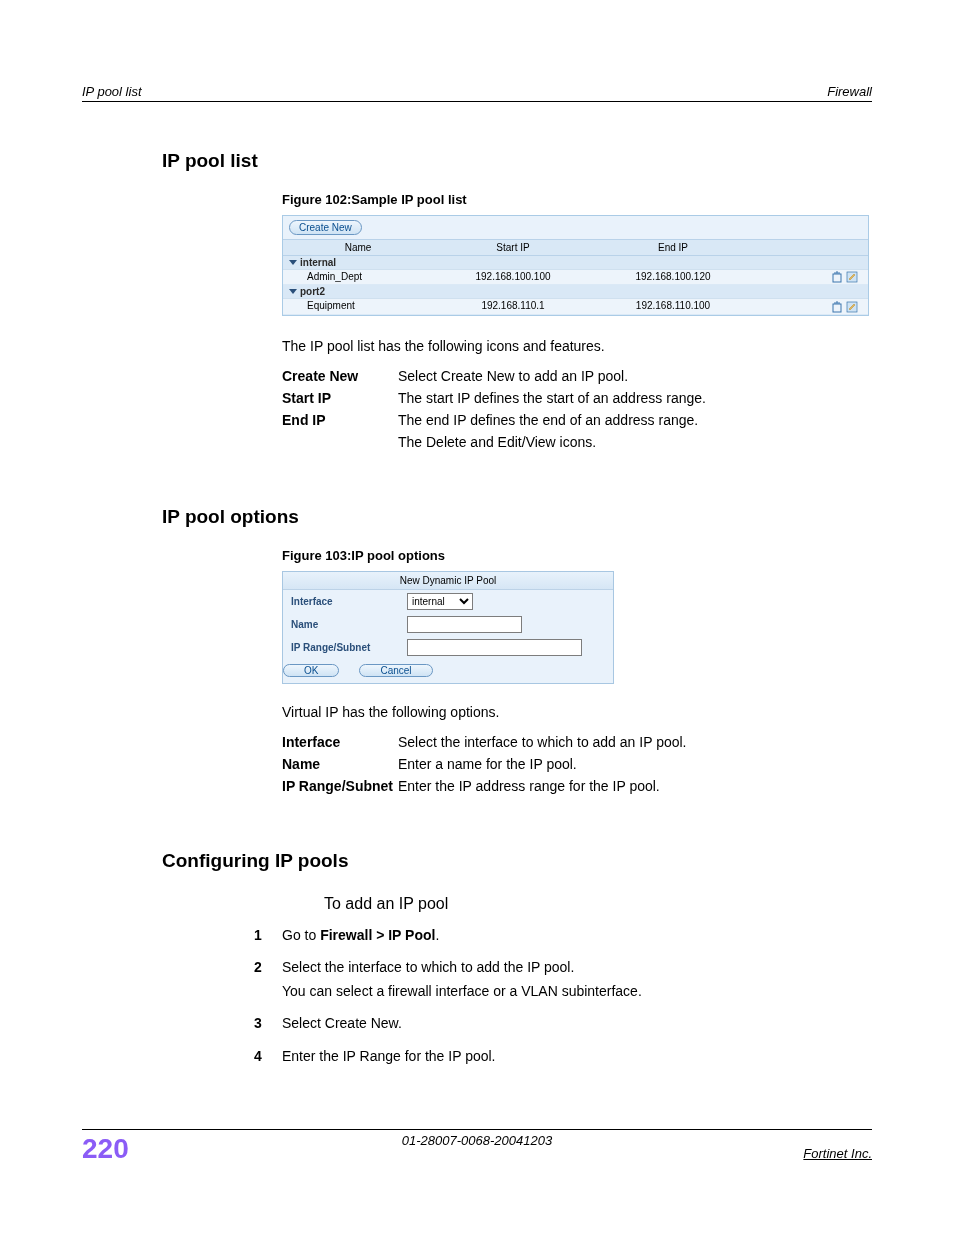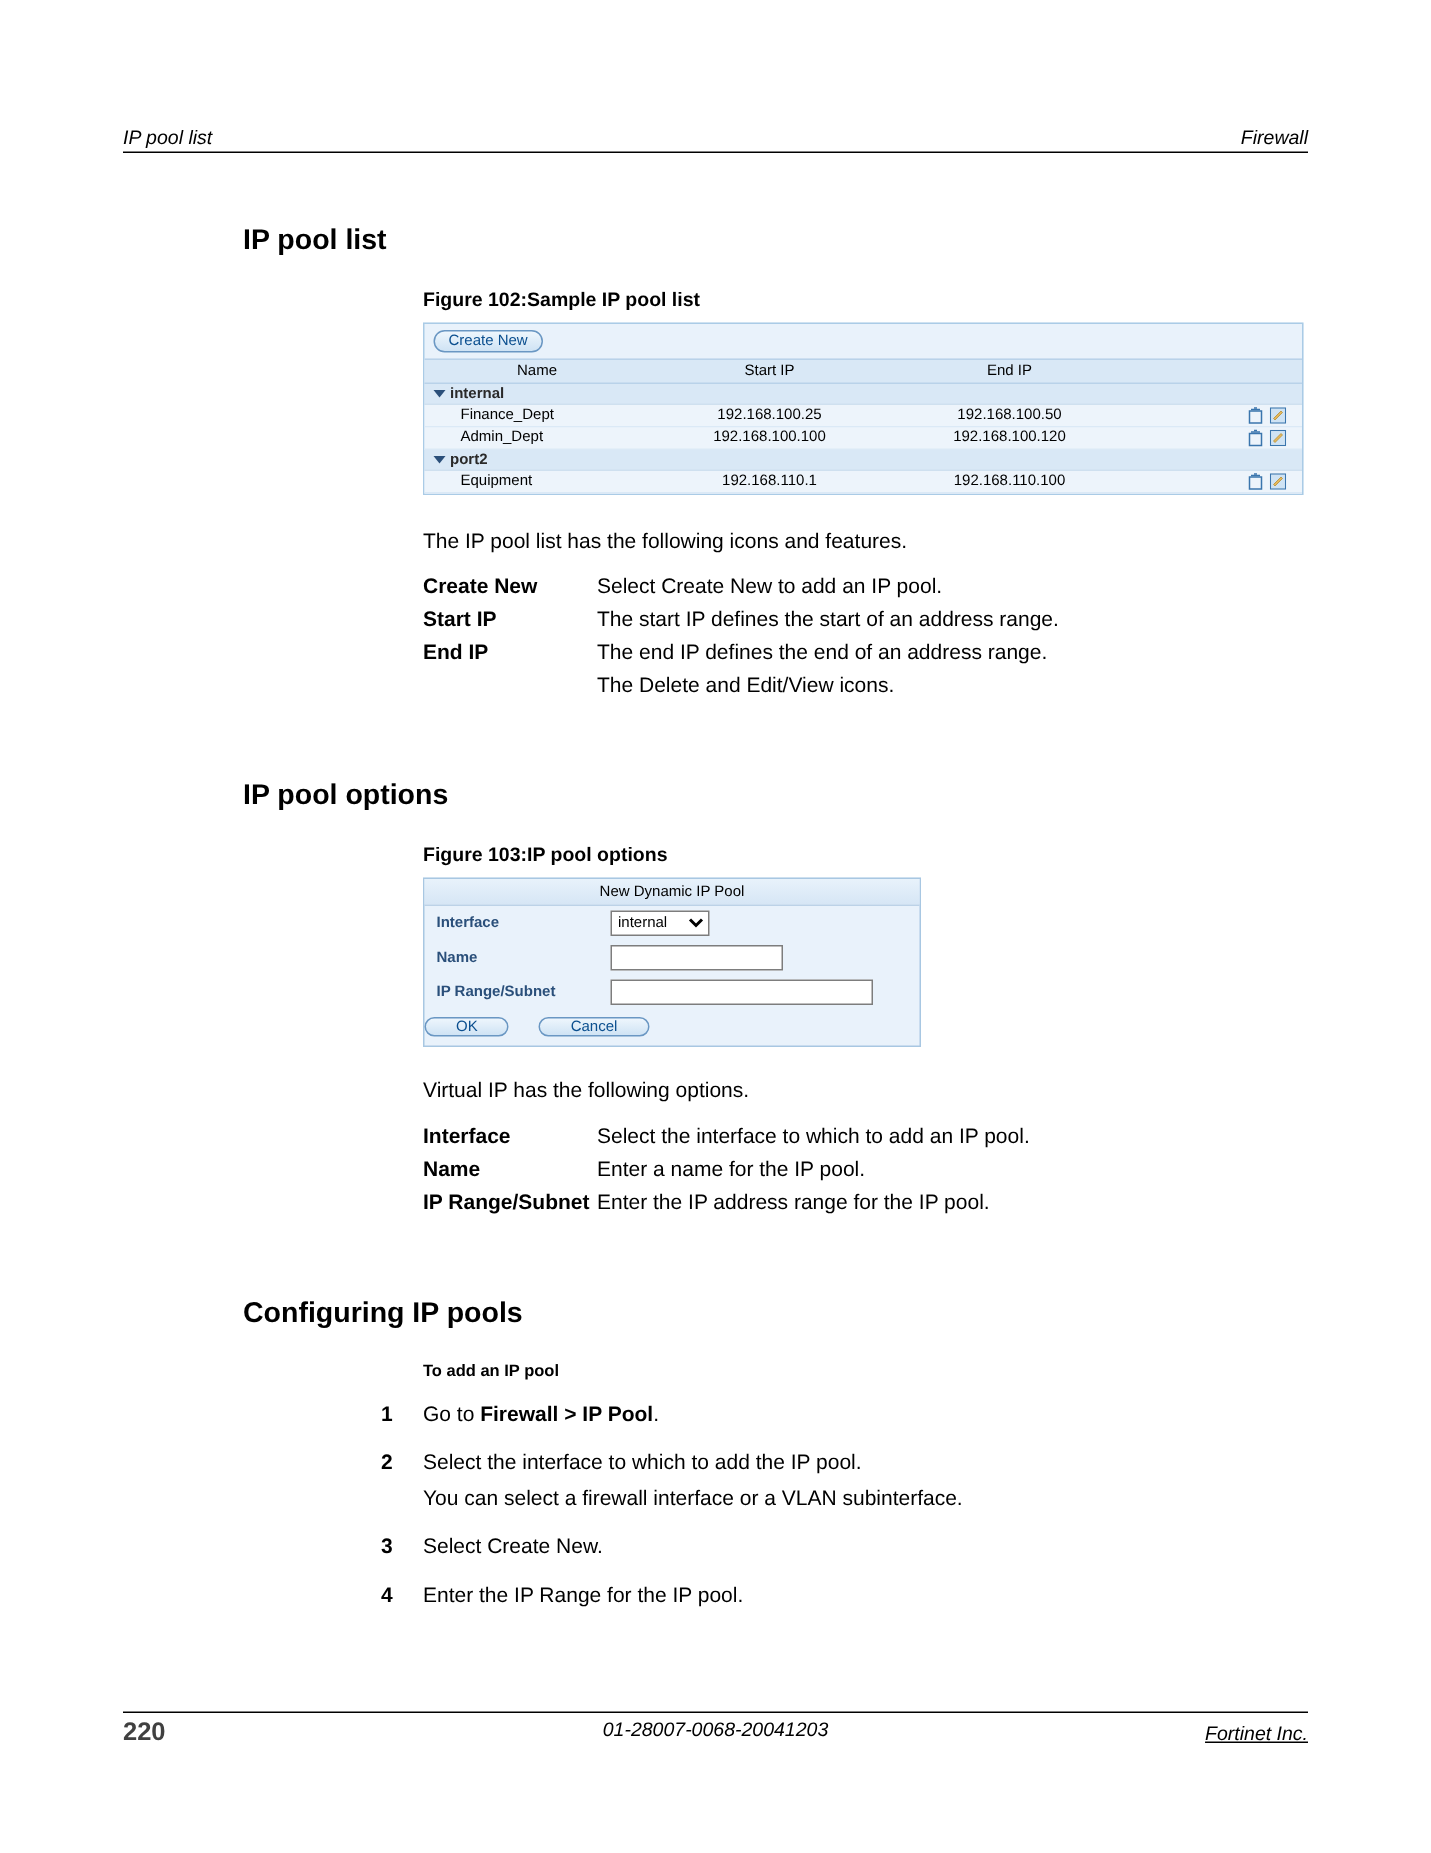--- a/index.html
+++ b/index.html
@@ -152,37 +152,37 @@
   .dialog-body input[type=text] { height: 17px; padding: 0 2px; }
   .dialog-footer {
     display: flex;
     justify-content: flex-start;
     gap: 20px;
     padding: 5px 0 6px 0;
   }
   .pill-btn.sm { padding: 0 20px; }
   
   .steps-wrap { margin-left: 200px; font-size: 14px; line-height: 1.45; }
-  .sub-h { font-weight: bold; font-size: 11px; margin-bottom: 9px; }
+  .sub-h { font-weight: normal; font-size: 16px; margin-bottom: 9px; margin-left: 42px; }
   .step { display: flex; margin-bottom: 8px; }
   .step .num { width: 28px; margin-left: -28px; font-weight: bold; text-align: left; }
   .step .body { flex: 1; }
   .step .body p { margin: 0 0 4px 0; }
   .footer {
     position: absolute;
     left: 82px; right: 82px;
     bottom: 70px;
     border-top: 1px solid #000;
     padding-top: 3px;
     display: flex;
     justify-content: space-between;
     align-items: baseline;
     font-size: 13px;
   }
-  .page-num { color: #404040; font-size: 17px; font-weight: bold; }
+  .page-num { color: #8b5cf6; font-size: 28px; font-weight: bold; }
   .footer-center { font-style: italic; position: absolute; left: 0; right: 0; text-align: center; }
   .footer-right { font-style: italic; text-decoration: underline; }
 </style>
 </head>
 <body>
 
 <div class="page">
   <div class="running-header">
     <span>IP pool list</span>
     <span>Firewall</span>
@@ -198,33 +198,20 @@
     <div class="pool-header-row">
       <div>Name</div>
       <div>Start IP</div>
       <div>End IP</div>
       <div></div>
     </div>
     <div id="pool-rows">
         <div class="group-row">
           <span class="tri-down"></span>
           <span>internal</span>
-        </div>
-        <div class="data-row">
-          <div class="c1">Finance_Dept</div>
-          <div class="c2">192.168.100.25</div>
-          <div class="c3">192.168.100.50</div>
-          <div class="c4"><span class="icon-del"><svg viewBox="0 0 12 12">
-                <rect x="2" y="3" width="8" height="8" fill="none" stroke="#3a75ad" stroke-width="1"></rect>
-                <line x1="3" y1="2" x2="9" y2="2" stroke="#3a75ad" stroke-width="1"></line>
-                <line x1="5" y1="1" x2="7" y2="1" stroke="#3a75ad" stroke-width="1"></line>
-              </svg></span> <span class="icon-edit"><svg viewBox="0 0 12 12">
-                <rect x="1" y="1" width="10" height="10" fill="#cfe3f4" stroke="#3a75ad" stroke-width="0.7"></rect>
-                <path d="M3 8 L8 3 L9 4 L4 9 Z" fill="#e6b85c" stroke="#b38b2e" stroke-width="0.5"></path>
-              </svg></span></div>
         </div>
         <div class="data-row">
           <div class="c1">Admin_Dept</div>
           <div class="c2">192.168.100.100</div>
           <div class="c3">192.168.100.120</div>
           <div class="c4"><span class="icon-del"><svg viewBox="0 0 12 12">
                 <rect x="2" y="3" width="8" height="8" fill="none" stroke="#3a75ad" stroke-width="1"></rect>
                 <line x1="3" y1="2" x2="9" y2="2" stroke="#3a75ad" stroke-width="1"></line>
                 <line x1="5" y1="1" x2="7" y2="1" stroke="#3a75ad" stroke-width="1"></line>
               </svg></span> <span class="icon-edit"><svg viewBox="0 0 12 12">

